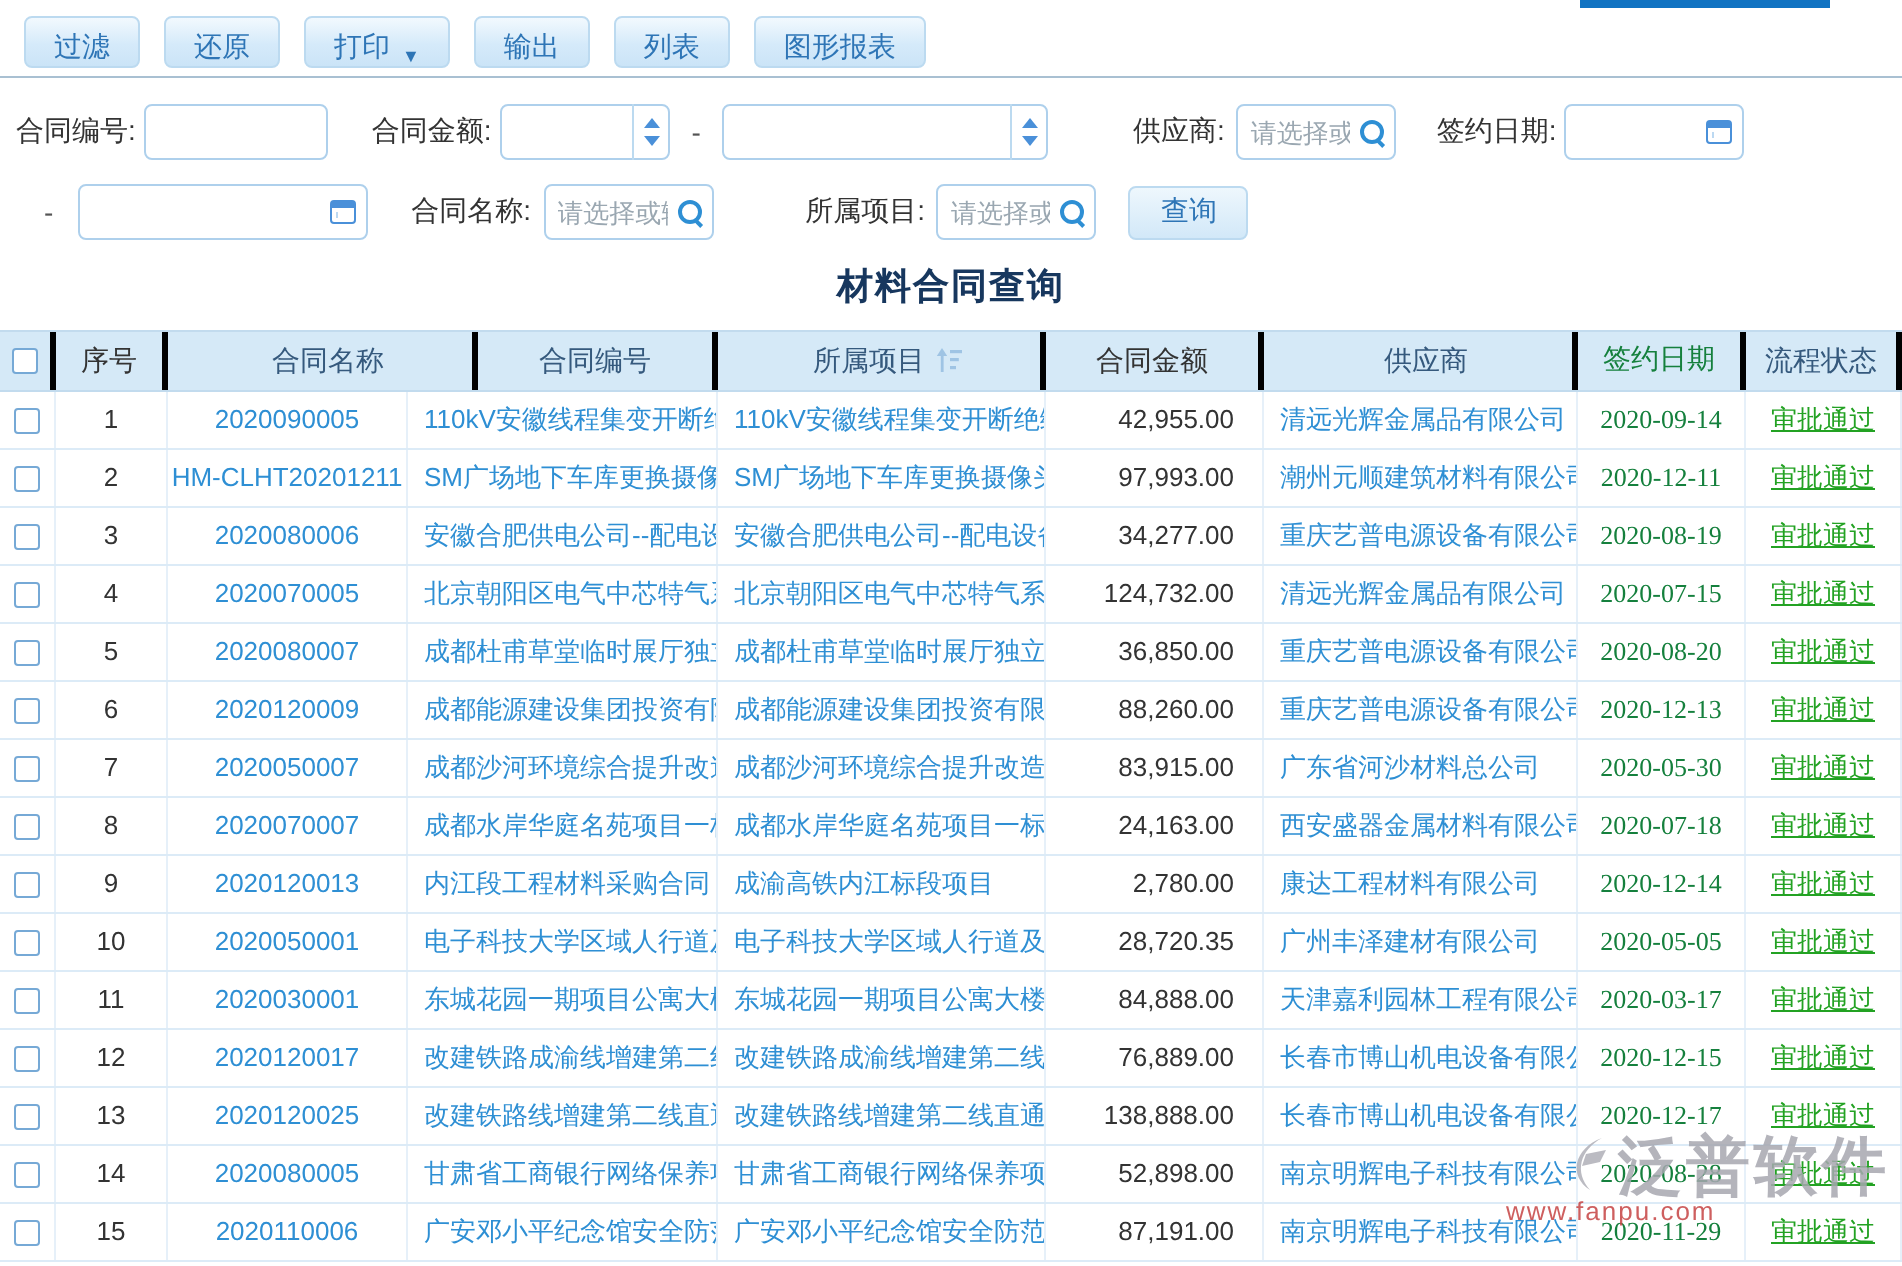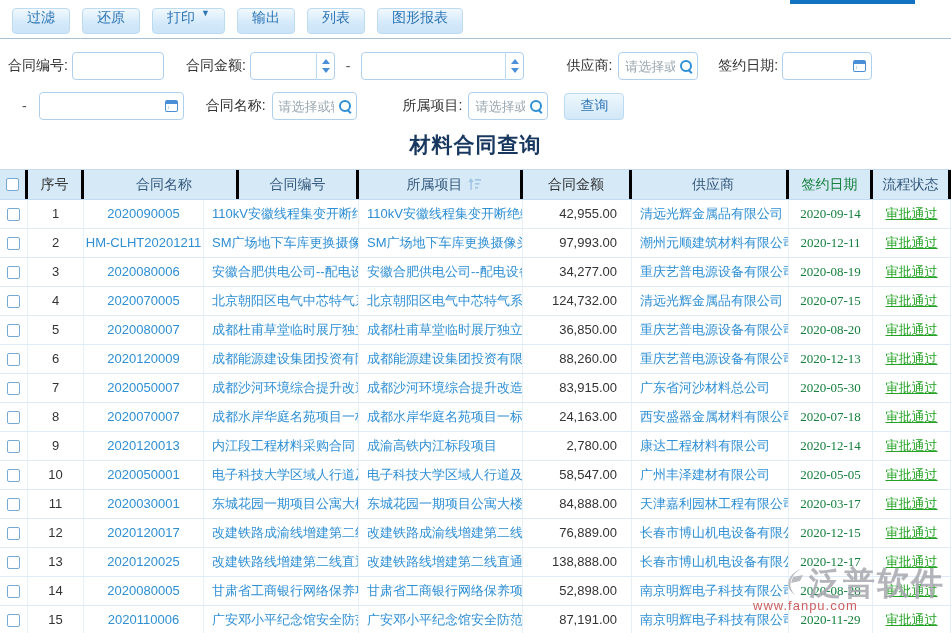--- a/index.html
+++ b/index.html
@@ -2,21 +2,21 @@
 <html><head>
 <meta charset="utf-8">
 <style>
   * { margin:0; padding:0; box-sizing:border-box; }
   html,body { background:#fff; }
   body { font-family:"Liberation Sans","DejaVu Sans",sans-serif; }
   .app { position:relative; width:951px; height:633px; overflow:hidden; background:#fff; }
 
   
   .toolbar { position:relative; height:39px; padding:8px 0 0 12px; border-bottom:1px solid #a9c0d2; display:flex; gap:12px; }
-  .tbtn { display:inline-flex; align-items:flex-start; gap:6px; height:26px; padding:0 14px;
+  .tbtn { display:inline-flex; align-items:flex-end; gap:6px; height:26px; padding:0 14px;
           font-size:14px; color:#2e75b6; cursor:pointer; border:1px solid #bcdaf0; border-radius:4px;
           background:linear-gradient(180deg,#f2f9fe 0%,#d5eafa 55%,#cbe4f7 100%); }
   .caret { font-size:9px; color:#2e75b6; line-height:1; }
   .top-strip { position:absolute; top:0; left:790px; width:125px; height:4px; background:#1173c2; }
 
   
   .filters { font-size:14px; color:#333; }
   .frow { display:flex; align-items:center; height:28px; }
   .frow1 { margin-top:13px; }
   .frow2 { margin-top:12px; }
@@ -39,21 +39,21 @@
   
   .spin { position:absolute; right:0; top:0; bottom:0; width:19px; border-left:1px solid #bcdaf0;
           display:flex; flex-direction:column; align-items:center; justify-content:center; gap:4px; cursor:pointer; }
   .sp-up { width:0; height:0; border-left:4px solid transparent; border-right:4px solid transparent; border-bottom:5px solid #4a90d9; }
   .sp-dn { width:0; height:0; border-left:4px solid transparent; border-right:4px solid transparent; border-top:5px solid #4a90d9; }
   .dash { color:#555; }
   .qbtn { height:27px; padding:0 15px; font-size:14px; color:#2e75b6; border:1px solid #bcdaf0; border-radius:4px;
           background:linear-gradient(180deg,#eef7fd,#d2e8f8); cursor:pointer; }
 
   
-  .page-title { margin-top:11px; text-align:center; font-size:21px; font-weight:bold; color:#17375e; letter-spacing:1px; }
+  .page-title { margin-top:11px; text-align:center; font-size:18px; font-weight:bold; color:#17375e; letter-spacing:1px; }
 
   
   .grid { margin-top:10px; width:951px; border-top:1px solid #c2dbee; font-size:13px; }
   .g-head { display:flex; height:30px; line-height:29px; background:#d5e9f7; color:#35597d; font-size:14px;
             border-bottom:1px solid #c2dbee; }
   .g-head .cell { border-right:3px solid #000000; }
   .g-row { display:flex; height:29px; line-height:28px; border-bottom:1px solid #dcebf7; background:#fff; }
   .cell { flex:none; overflow:hidden; white-space:nowrap; text-align:center; }
   .g-row .cell { border-right:1px solid #e6f0f9; }
   .col-cb { width:28px; display:flex; align-items:center; justify-content:center; }
@@ -301,21 +301,21 @@
           <div class="cell col-status"><span class="status-link">审批通过</span></div>
         </div>
         <div class="g-row">
           <div class="cell col-cb">
             <span class="cb"></span>
           </div>
           <div class="cell col-seq">10</div>
           <div class="cell col-no link">2020050001</div>
           <div class="cell col-name blue">电子科技大学区域人行道及</div>
           <div class="cell col-project blue">电子科技大学区域人行道及</div>
-          <div class="cell col-amount">58,547.00</div>
+          <div class="cell col-amount">28,720.35</div>
           <div class="cell col-supplier blue">广州丰泽建材有限公司</div>
           <div class="cell col-date">2020-05-05</div>
           <div class="cell col-status"><span class="status-link">审批通过</span></div>
         </div>
         <div class="g-row">
           <div class="cell col-cb">
             <span class="cb"></span>
           </div>
           <div class="cell col-seq">11</div>
           <div class="cell col-no link">2020030001</div>

